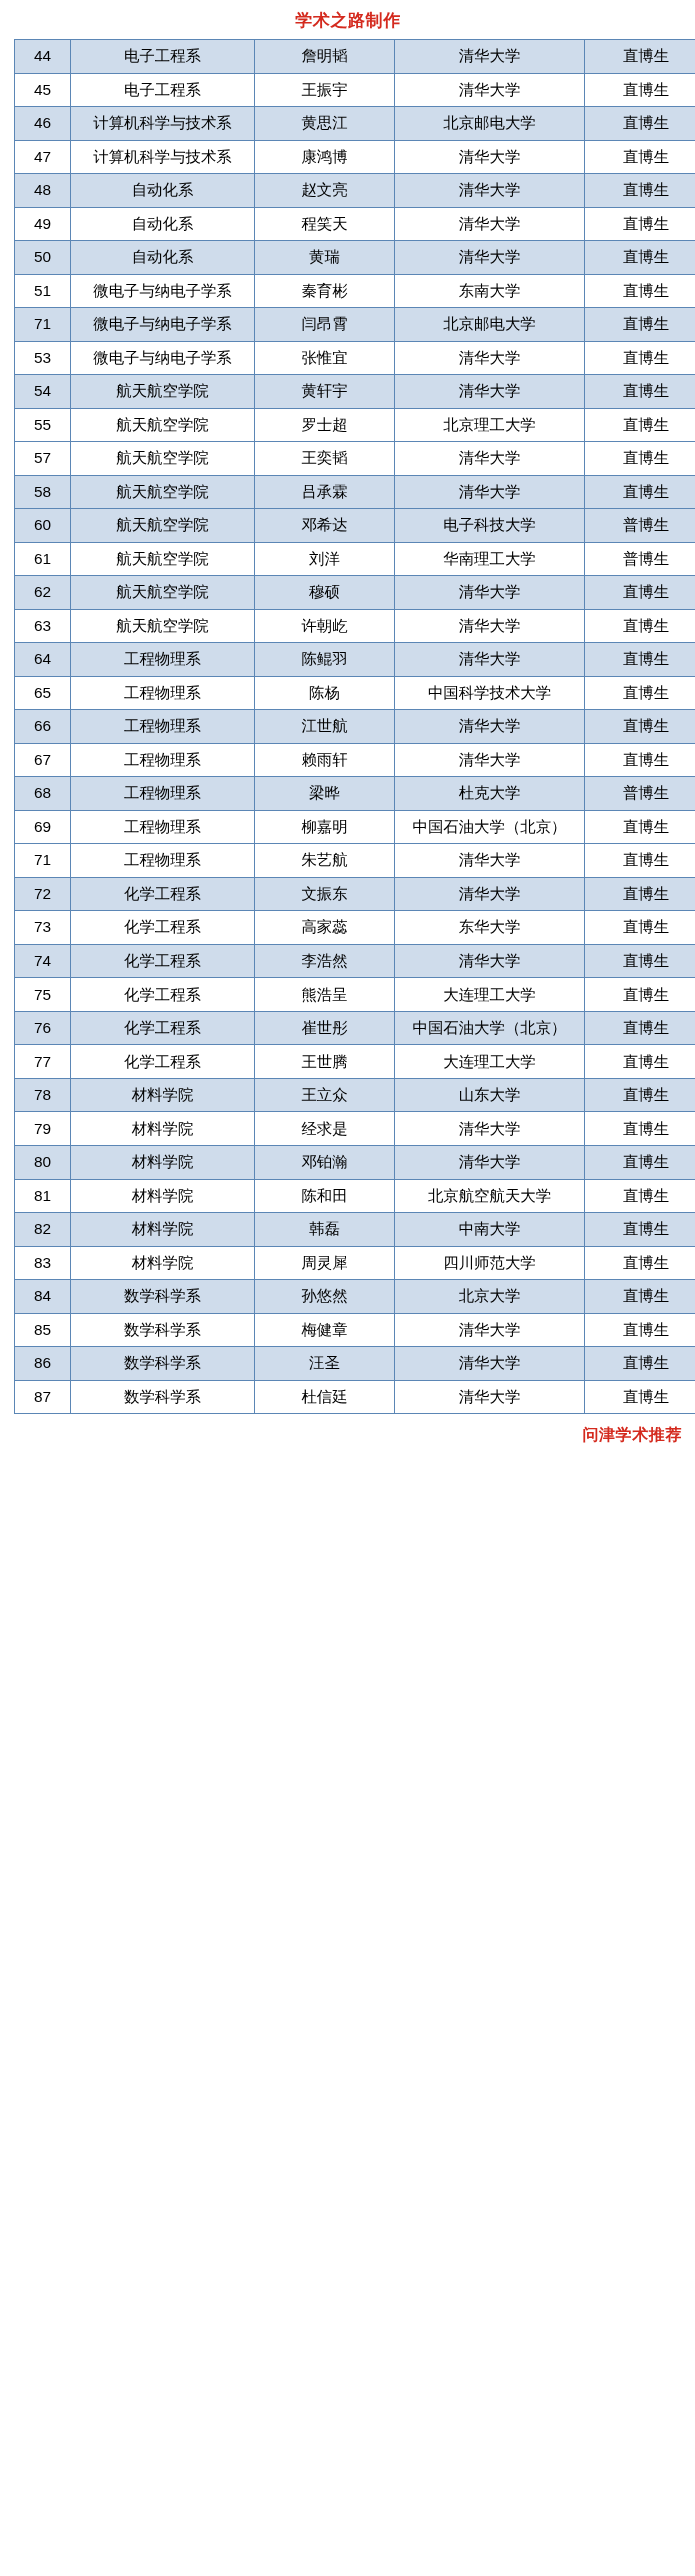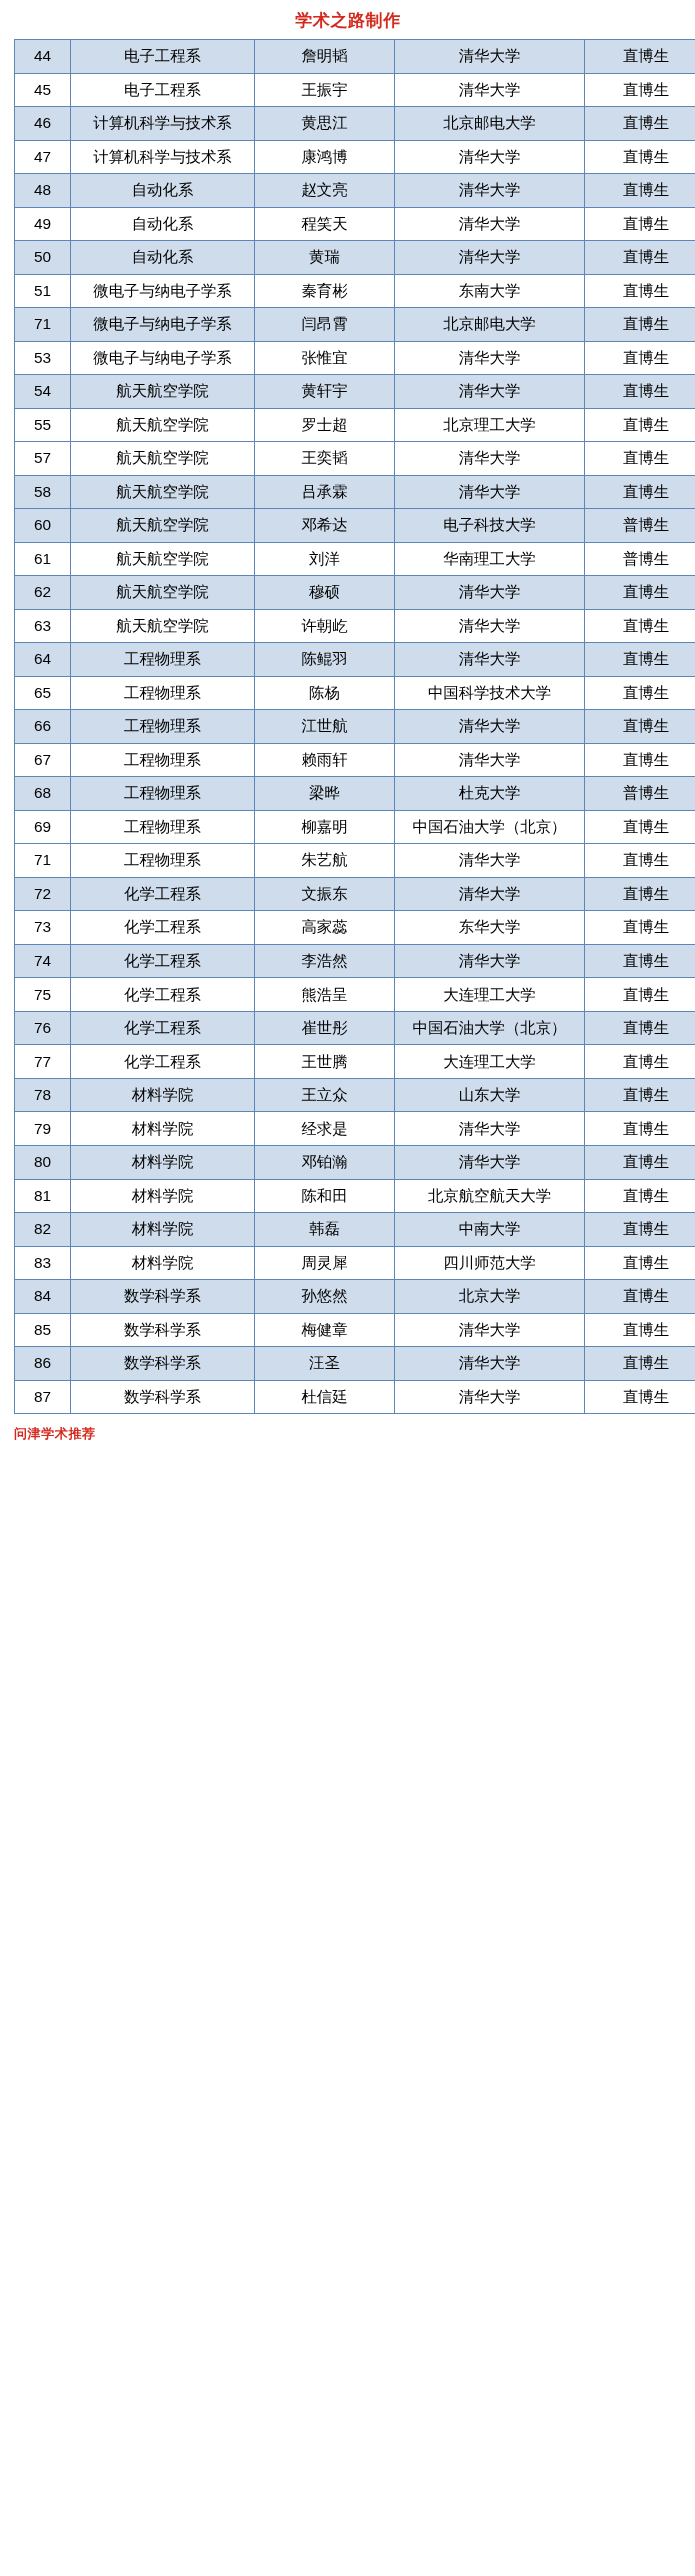--- a/index.html
+++ b/index.html
@@ -20,26 +20,27 @@
   }
   .header-title {
     text-align: center;
     color: #d42a1e;
     font-size: 17px;
     font-weight: bold;
     letter-spacing: 0.6px;
     padding: 8.6px 0 7.4px 0;
   }
   .footer-title {
-    text-align: left;
+    text-align: right;
     color: #d42a1e;
-    font-size: 13px;
+    font-size: 16px;
     font-weight: bold;
     letter-spacing: 0.6px;
     padding: 11px 0 9.8px 0;
+    margin-left: 44px;
   }
   table.data-table {
     border-collapse: collapse;
     width: 666px;
     margin: 0 auto;
     table-layout: fixed;
     padding-left: 32px;
   }
   table.data-table td {
     border: 0.6px solid #5b86b5;

